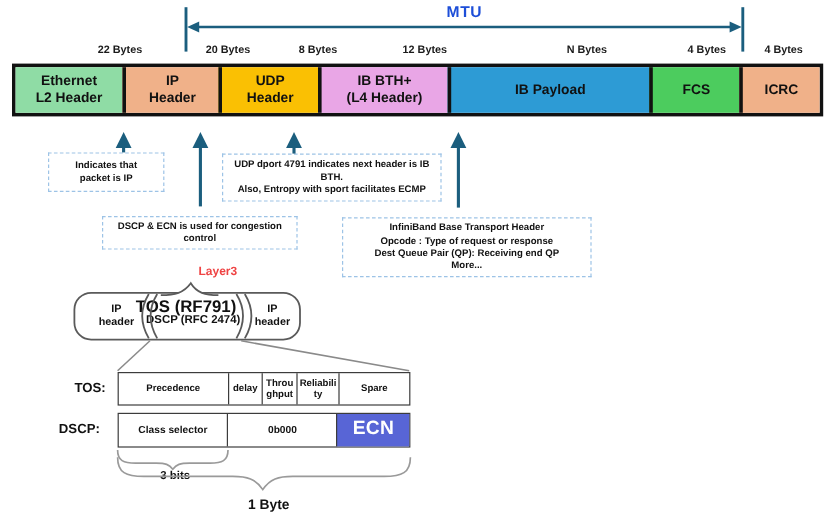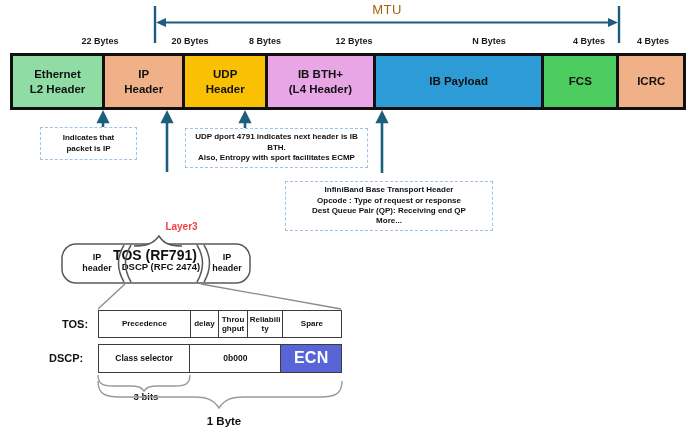--- a/index.html
+++ b/index.html
@@ -7,26 +7,26 @@
   body { font-family:"Liberation Sans", sans-serif; }
   #stage {
     position:relative; width:696px; height:441px; background:#ffffff;
     overflow:hidden; font-family:"Liberation Sans", sans-serif;
   }
   .abs { position:absolute; }
   .ctr { transform:translateX(-50%); }
   .pre { white-space:pre-line; }
 
   
-  .mtu-label { top:2px; font-size:13px; font-weight:normal; color:#a16207; letter-spacing:.5px; }
+  .mtu-label { top:2px; font-size:13px; font-weight:bold; color:#1d4ed8; letter-spacing:.5px; }
   .byte-label { top:36px; font-size:9px; font-weight:bold; color:#1a1a1a; white-space:nowrap; }
 
   
   .packet-bar {
-    left:10px; top:53px; width:676px; height:57px;
+    left:10px; top:53px; width:676px; height:44px;
     border:3px solid #111; display:flex; background:#fff;
   }
   .segment {
     display:flex; align-items:center; justify-content:center; text-align:center;
     font-size:11.5px; font-weight:bold; color:#111; line-height:1.25;
     border-left:3px solid #111;
   }
   .segment:first-child { border-left:none; }
 
   
@@ -89,20 +89,22 @@
     <div class="segment pre" style="flex: 156 1 0%; background-color: rgb(45, 155, 213);">IB Payload</div>
     <div class="segment pre" style="flex: 68 1 0%; background-color: rgb(76, 204, 94);">FCS</div>
     <div class="segment pre" style="flex: 60 1 0%; background-color: rgb(240, 177, 137);">ICRC</div>
   </div>
 
   <div class="abs note note-ip pre">Indicates that
 packet is IP</div>
   <div class="abs note note-udp pre">UDP dport 4791 indicates next header is IB
 BTH.
 Also, Entropy with sport facilitates ECMP</div>
+  <div class="abs note note-dscp pre">DSCP &amp; ECN is used for congestion
+control</div>
   <div class="abs note note-bth pre">InfiniBand Base Transport Header
 Opcode : Type of request or response
 Dest Queue Pair (QP): Receiving end QP
 More...</div>
 
   <div class="abs ctr layer3-title" style="left:162px;">Layer3</div>
   <div class="abs ctr capsule-text pre" style="left:97px;  top:252px;">IP
 header</div>
   <div class="abs ctr capsule-text" style="left:155px; top:247px; font-size:14px;">TOS (RF791)</div>
   <div class="abs ctr capsule-text" style="left:161px; top:261px; font-size:9.5px;">DSCP (RFC 2474)</div>

